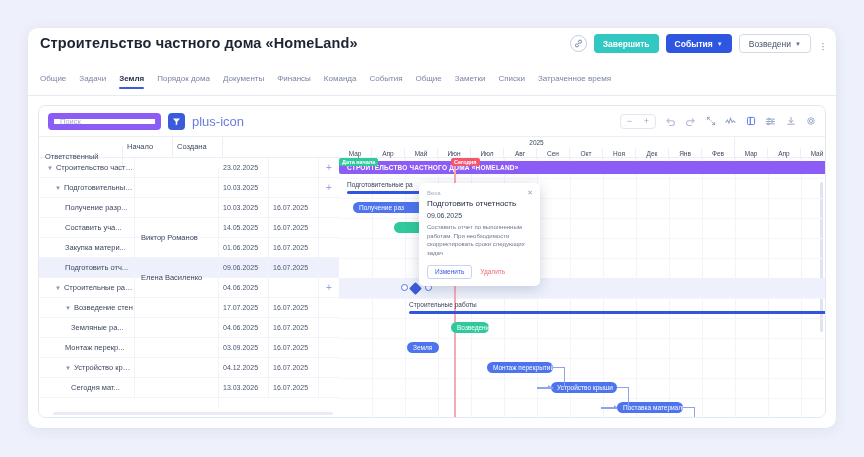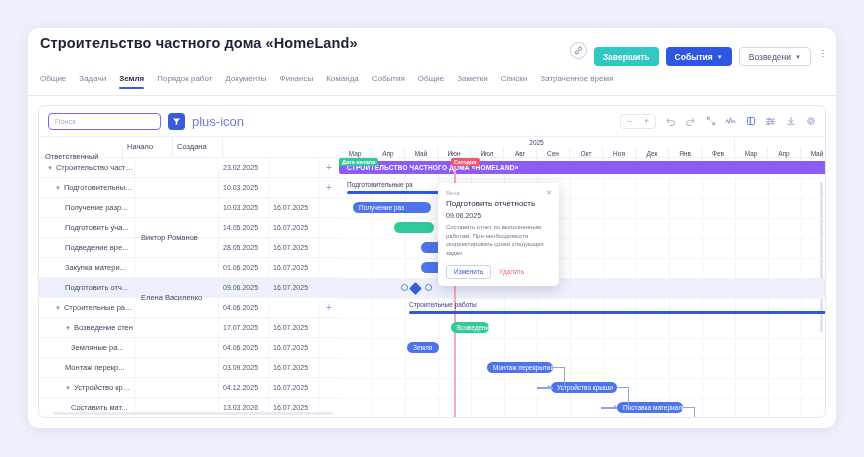--- a/index.html
+++ b/index.html
@@ -32,21 +32,21 @@
   }
   .link-icon {
     width: 17px; height: 17px; border-radius: 50%;
     border: 1px solid #c5cbe0; color: #8f98b4;
     display: flex; align-items: center; justify-content: center;
     font-size: 8px;
   }
   .btn {
     height: 19px; border-radius: 4px; font-size: 8.5px;
     display: flex; align-items: center; justify-content: center;
-    padding: 0 9px; font-weight: bold; white-space: nowrap; margin-top: 13px;
+    padding: 0 9px; font-weight: bold; white-space: nowrap;
   }
   .btn-complete { background: #30c8c0; color: #fff; }
   .btn-create { background: #2f56e0; color: #fff; gap: 4px; }
   .btn-doc { background: #fff; border: 1px solid #d4d9e8; color: #49536e; gap: 4px; font-weight: normal;}
   .caret { font-size: 6px; opacity: .85; }
   .kebab { color: #8f98b4; font-size: 12px; line-height: 8px; padding: 0 3px; letter-spacing:0; }
   .kebab div { height:3px; }
 
   
   .tabs {
@@ -72,21 +72,21 @@
     background: #fff; position: relative; overflow: hidden;
   }
 
   
   .toolbar {
     height: 30px; display: flex; align-items: center;
     justify-content: space-between; padding: 0 9px;
   }
   .tb-left { display: flex; align-items: center; gap: 7px; }
   .search-box {
-    width: 113px; height: 17px; border: 1px solid #8b5cf6;
+    width: 113px; height: 17px; border: 6px solid #8b5cf6;
     border-radius: 4px; display: flex; align-items: center;
     padding: 0 6px; font-size: 7.5px; color: #a8b0c7;
   }
   .filter-btn {
     width: 17px; height: 17px; background: #3b5bdb; border-radius: 4px;
     display: flex; align-items: center; justify-content: center;
   }
   .plus-btn { color: #6b7ce0; font-size: 13px; line-height: 1; }
   .tb-right { display: flex; align-items: center; gap: 9px; color: #93a0c4; }
   .zoom-group {
@@ -168,21 +168,21 @@
   .milestone { position:absolute; width:9px; height:9px; background:#3b5bdb;
                transform: rotate(45deg); border-radius:1px; }
   .ms-circle { position:absolute; width:7px; height:7px; border:1.3px solid #4d74ec;
                border-radius:50%; background:#fff; }
 
   
   .popup {
     position: absolute; width: 121px;
     background: #fff; border-radius: 5px;
     box-shadow: 0 3px 14px rgba(40,50,90,0.22);
-    padding: 7px 8px 7px 8px; z-index: 40; margin-left: 19px;
+    padding: 7px 8px 7px 8px; z-index: 40;
   }
   .pp-kind { font-size: 6px; color: #a3abc4; }
   .pp-close { position: absolute; right: 7px; top: 6px; color: #9aa2bb; font-size: 7px; }
   .pp-title { font-size: 8px; color: #222b45; margin-top: 3px; }
   .pp-date { font-size: 7px; color: #3d4761; margin-top: 4px; }
   .pp-desc { font-size: 6px; color: #6e7792; margin-top: 4px; line-height: 1.45; }
   .pp-actions { display: flex; gap: 8px; margin-top: 7px; align-items: center; }
   .pp-edit { border: 1px solid #c9d2f2; color: #3b5bdb; font-size: 6.5px;
              border-radius: 3px; padding: 2.5px 7px; }
   .pp-del { color: #f06a7a; font-size: 6.5px; }
@@ -219,21 +219,21 @@
           <div>·</div>
           <div>·</div>
       </div>
     </div>
   </div>
 
   <div class="tabs" id="tabs">
       <div class="tab">Общие</div>
       <div class="tab">Задачи</div>
       <div class="tab active">Земля</div>
-      <div class="tab">Порядок работ</div>
+      <div class="tab">Порядок дома</div>
       <div class="tab">Документы</div>
       <div class="tab">Финансы</div>
       <div class="tab">Команда</div>
       <div class="tab">События</div>
       <div class="tab">Общие</div>
       <div class="tab">Заметки</div>
       <div class="tab">Списки</div>
       <div class="tab">Затраченное время</div>
     </div>
   <div class="hdr-sep"></div>
@@ -338,30 +338,23 @@
                 <div class="c-add">+</div>
               </div>
               <div class="grow">
                 <div class="c-task lvl3"><span>Получение разр...</span></div>
                 <div class="c-resp"></div>
                 <div class="c-start">10.03.2025</div>
                 <div class="c-created">16.07.2025</div>
                 <div class="c-add"></div>
               </div>
               <div class="grow">
-                <div class="c-task lvl3"><span>Подготовить уча...</span></div>
+                <div class="c-task lvl3"><span>Составить уча...</span></div>
                 <div class="c-resp">Виктор Романов</div>
                 <div class="c-start">14.05.2025</div>
-                <div class="c-created">16.07.2025</div>
-                <div class="c-add"></div>
-              </div>
-              <div class="grow">
-                <div class="c-task lvl3"><span>Подведение вре...</span></div>
-                <div class="c-resp"></div>
-                <div class="c-start">28.05.2025</div>
                 <div class="c-created">16.07.2025</div>
                 <div class="c-add"></div>
               </div>
               <div class="grow">
                 <div class="c-task lvl3"><span>Закупка матери...</span></div>
                 <div class="c-resp"></div>
                 <div class="c-start">01.06.2025</div>
                 <div class="c-created">16.07.2025</div>
                 <div class="c-add"></div>
               </div>
@@ -401,21 +394,21 @@
                 <div class="c-add"></div>
               </div>
               <div class="grow">
                 <div class="c-task lvl3"><span class="twisty">▼</span><span>Устройство кры...</span></div>
                 <div class="c-resp"></div>
                 <div class="c-start">04.12.2025</div>
                 <div class="c-created">16.07.2025</div>
                 <div class="c-add"></div>
               </div>
               <div class="grow">
-                <div class="c-task lvl3" style="padding-left: 32px;"><span>Составить мат...</span></div>
+                <div class="c-task lvl3" style="padding-left: 32px;"><span>Сегодня мат...</span></div>
                 <div class="c-resp"></div>
                 <div class="c-start">13.03.2026</div>
                 <div class="c-created">16.07.2025</div>
                 <div class="c-add"></div>
               </div>
             </div>
         <div class="grid-scroll-track"></div>
       </div>
 
       <div class="chart-pane">

